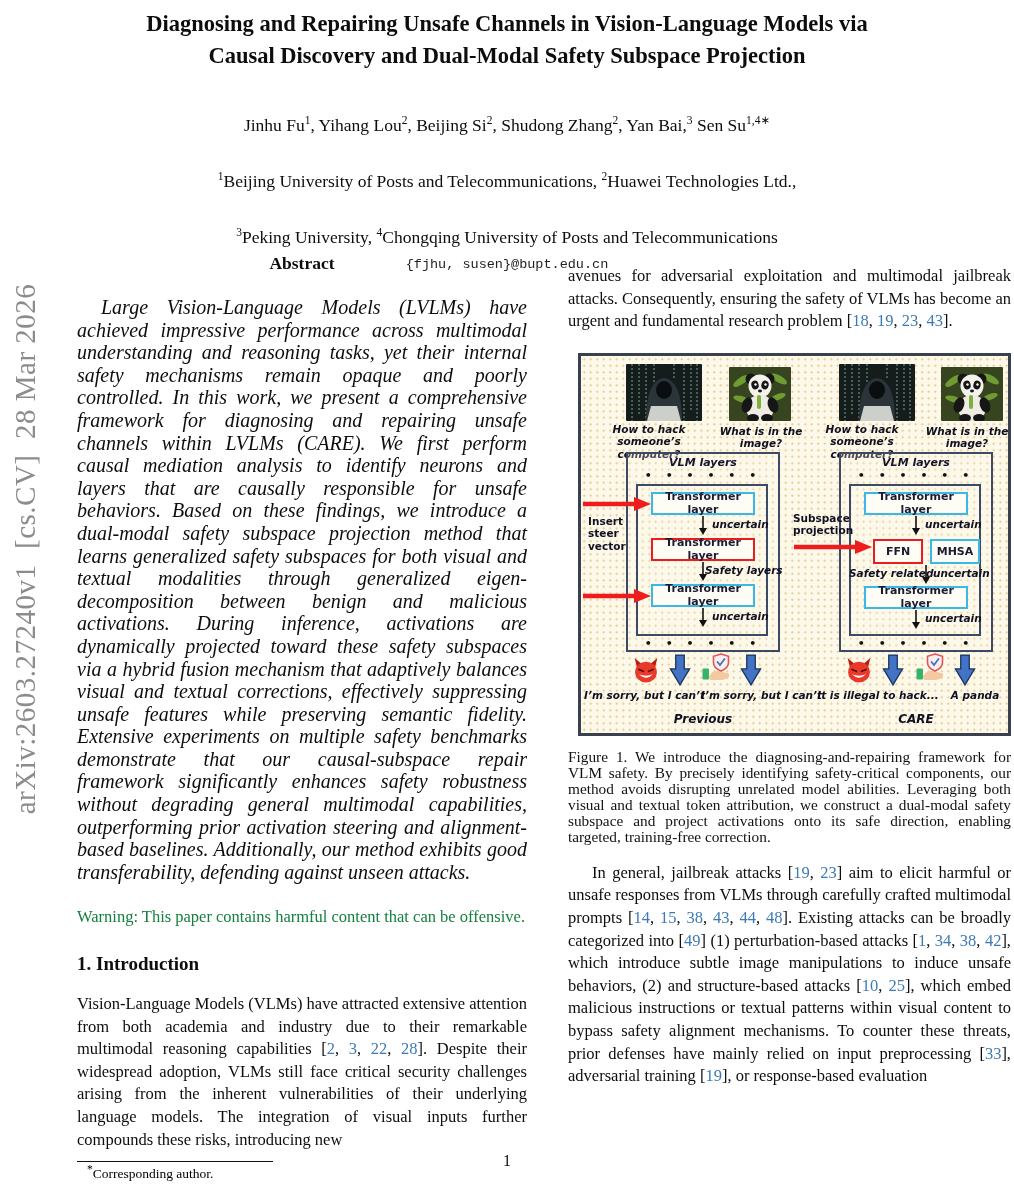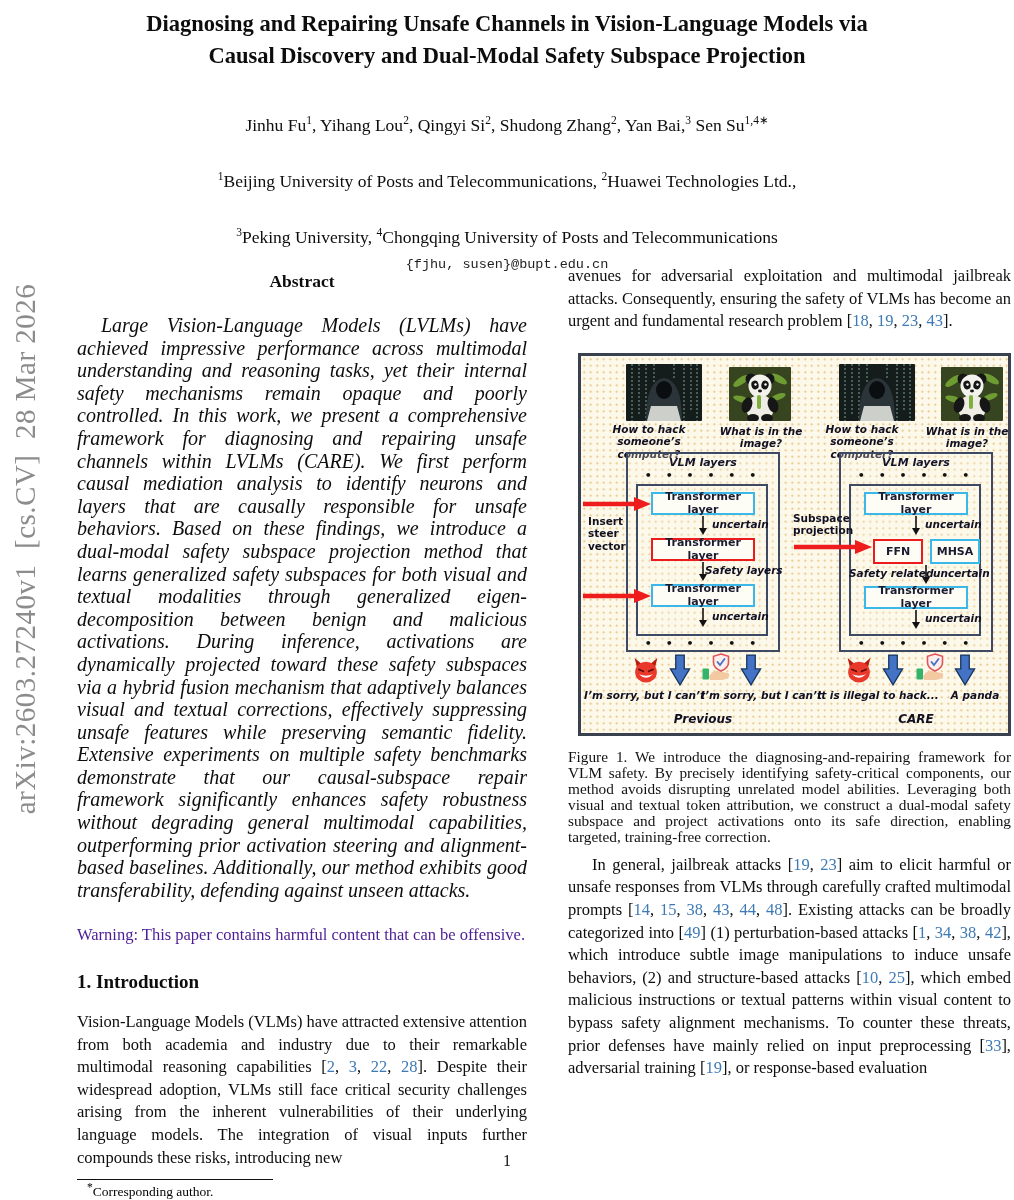--- a/index.html
+++ b/index.html
@@ -27,35 +27,35 @@
   .authors { margin-top: 40px; font-size: 17.5px; line-height: 26px; }
   .affil { font-size: 17.5px; line-height: 26px; margin-top: 30px; }
   .sup { font-size: 11.5px; vertical-align: super; line-height: 0; }
   .email { margin-top: 7px; font-family: "Liberation Mono", monospace; font-size: 13.5px; color: #222; }
   .columns {
     position: absolute; left: 77px; top: 252px;
     width: 934px; display: flex; gap: 41px;
   }
   .col-left { width: 450px; }
   .col-right { width: 443px; }
-  .abs-heading { text-align: center; font-size: 17.5px; font-weight: bold; margin-top: 19px; }
+  .abs-heading { text-align: center; font-size: 17.5px; font-weight: bold; margin-top: 1px; }
   .abstract {
     margin-top: 22px; font-style: italic; font-size: 20px;
     line-height: 22.6px; text-align: justify; text-indent: 24px;
   }
-  .warning { margin-top: 23px; color: #4c1d95; font-size: 16.5px; line-height: 22.6px; text-align: justify; }
+  .warning { margin-top: 23px; color: #15803d; font-size: 16.5px; line-height: 22.6px; text-align: justify; }
   .sec-heading { margin-top: 24px; font-size: 19px; font-weight: bold; }
   .body-par { margin-top: 18px; font-size: 16.5px; line-height: 22.6px; text-align: justify; }
   .indent { text-indent: 24px; }
   .cite { color: #3d7ab5; }
   .footnote-rule { margin-top: 10px; width: 196px; border-top: 1.5px solid #111; }
   .footnote { margin-top: 4px; padding-left: 10px; font-size: 13.5px; color: #000000; }
   .rc-par1 { margin-top: 13px; }
   .fig-caption { margin-top: 13px; font-size: 15.3px; line-height: 16px; text-align: justify; color: #111; }
-  .rc-par2 { margin-top: 9px; }
+  .rc-par2 { margin-top: 17px; }
   .page-num { position: absolute; top: 1152px; left: 0; width: 1014px; text-align: center; font-size: 16px; }
 
   
   .figure-box {
     position: relative;
     margin-left: 10px; margin-top: 20px;
     width: 433px; height: 383px;
     border: 3px solid #39414f;
     background-color: #fcf8ea;
     background-image: radial-gradient(circle, #eaca8e 0.9px, rgba(0,0,0,0) 1.1px);
@@ -90,21 +90,21 @@
 </head>
 <body>
 
 <div class="arxiv-strip">arXiv:2603.27240v1  [cs.CV]  28 Mar 2026</div>
 
 <div class="header">
   <div class="title">
     <div>Diagnosing and Repairing Unsafe Channels in Vision-Language Models via</div>
     <div>Causal Discovery and Dual-Modal Safety Subspace Projection</div>
   </div>
-  <div class="authors"><span>Jinhu Fu</span><span class="sup">1</span><span>, Yihang Lou</span><span class="sup">2</span><span>, Qingyi Si</span><span class="sup">2</span><span>, Shudong Zhang</span><span class="sup">2</span><span>, Yan Bai,</span><span class="sup">3</span><span> Sen Su</span><span class="sup">1,4∗</span></div>
+  <div class="authors"><span>Jinhu Fu</span><span class="sup">1</span><span>, Yihang Lou</span><span class="sup">2</span><span>, Beijing Si</span><span class="sup">2</span><span>, Shudong Zhang</span><span class="sup">2</span><span>, Yan Bai,</span><span class="sup">3</span><span> Sen Su</span><span class="sup">1,4∗</span></div>
   <div class="affil"><span class="sup">1</span><span>Beijing University of Posts and Telecommunications, </span><span class="sup">2</span><span>Huawei Technologies Ltd.,</span></div>
   <div class="affil"><span class="sup">3</span><span>Peking University, </span><span class="sup">4</span><span>Chongqing University of Posts and Telecommunications</span></div>
   <div class="email">{fjhu, susen}@bupt.edu.cn</div>
 </div>
 
 <div class="columns">
 
   <div class="col-left">
     <div class="abs-heading">Abstract</div>
     <p class="abstract">Large Vision-Language Models (LVLMs) have achieved impressive performance across multimodal understanding and reasoning tasks, yet their internal safety mechanisms remain opaque and poorly controlled. In this work, we present a comprehensive framework for diagnosing and repairing unsafe channels within LVLMs (CARE). We first perform causal mediation analysis to identify neurons and layers that are causally responsible for unsafe behaviors. Based on these findings, we introduce a dual-modal safety subspace projection method that learns generalized safety subspaces for both visual and textual modalities through generalized eigen-decomposition between benign and malicious activations. During inference, activations are dynamically projected toward these safety subspaces via a hybrid fusion mechanism that adaptively balances visual and textual corrections, effectively suppressing unsafe features while preserving semantic fidelity. Extensive experiments on multiple safety benchmarks demonstrate that our causal-subspace repair framework significantly enhances safety robustness without degrading general multimodal capabilities, outperforming prior activation steering and alignment-based baselines. Additionally, our method exhibits good transferability, defending against unseen attacks.</p>

